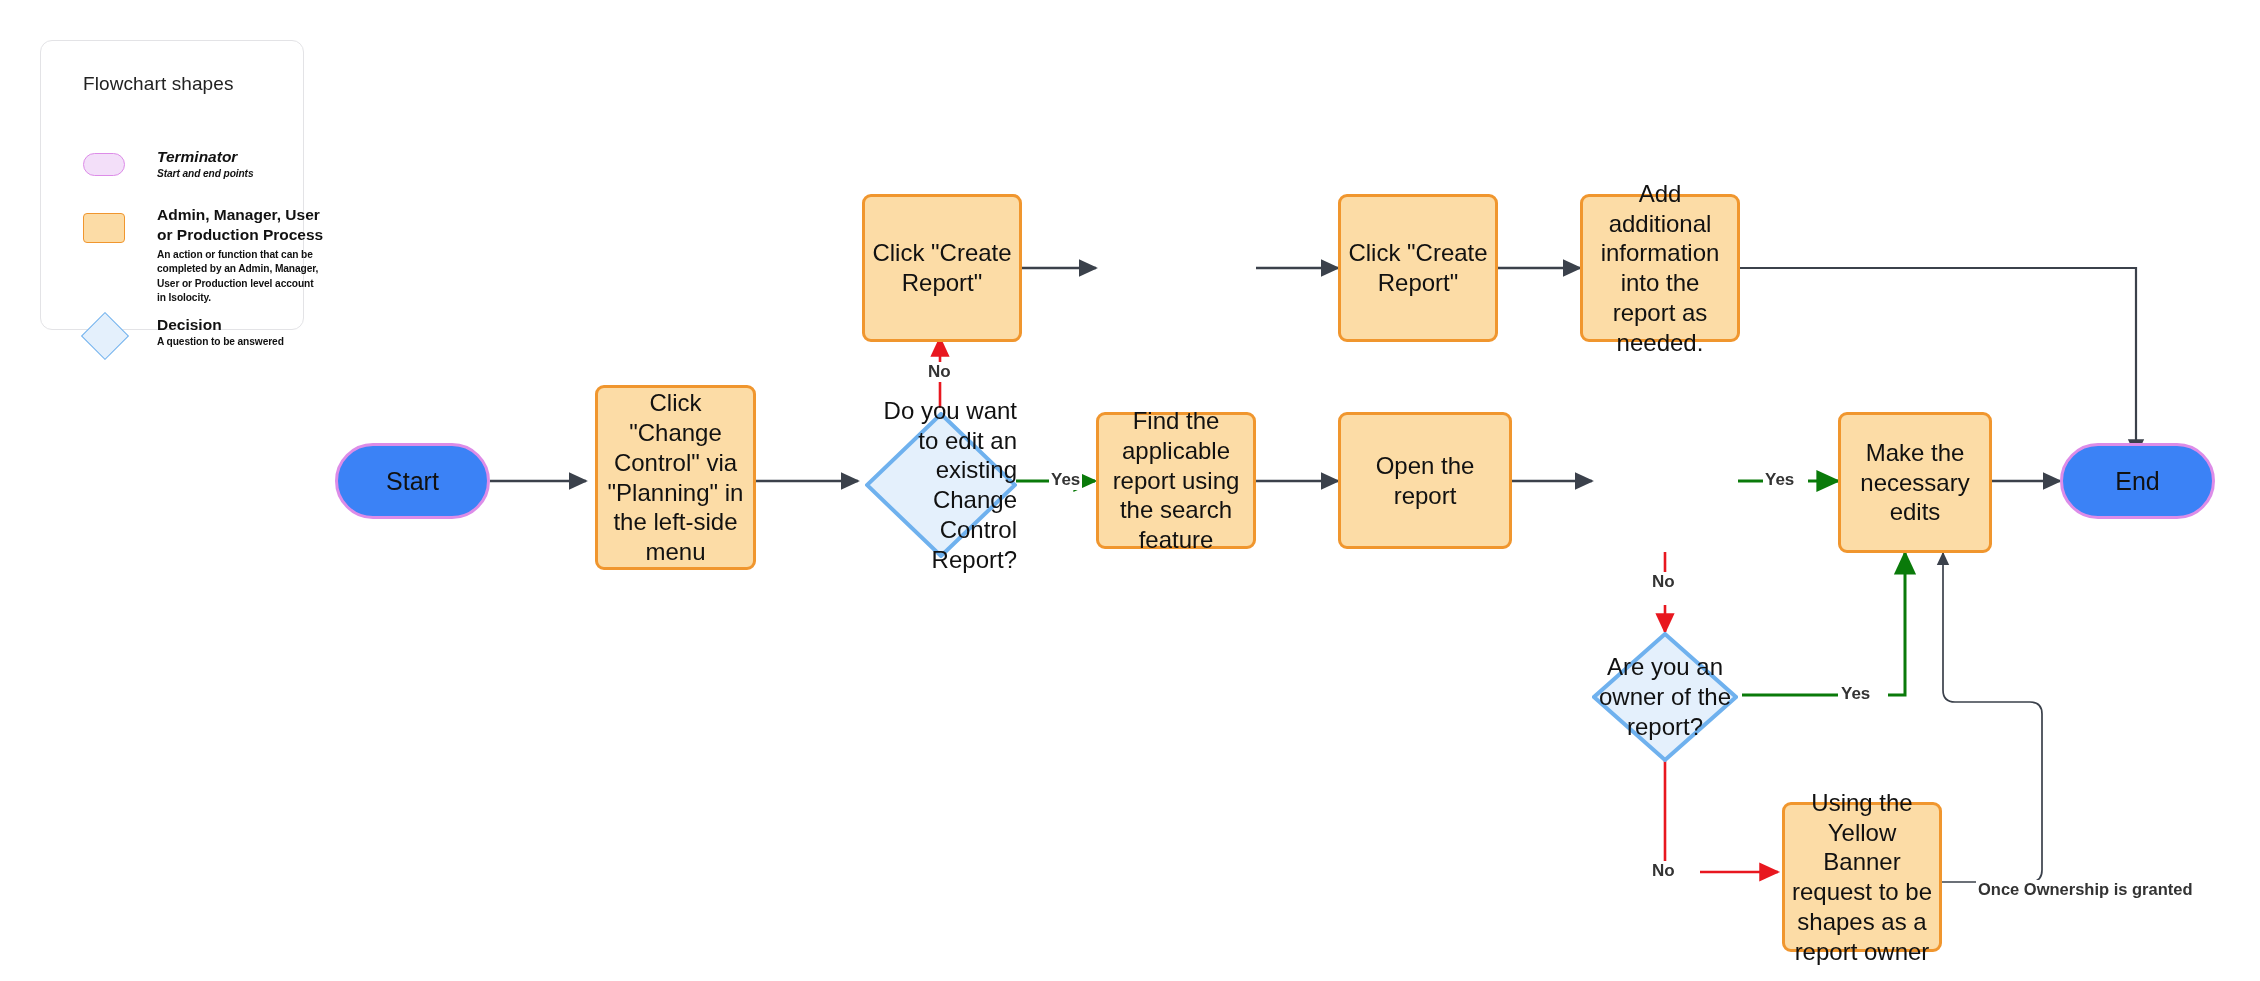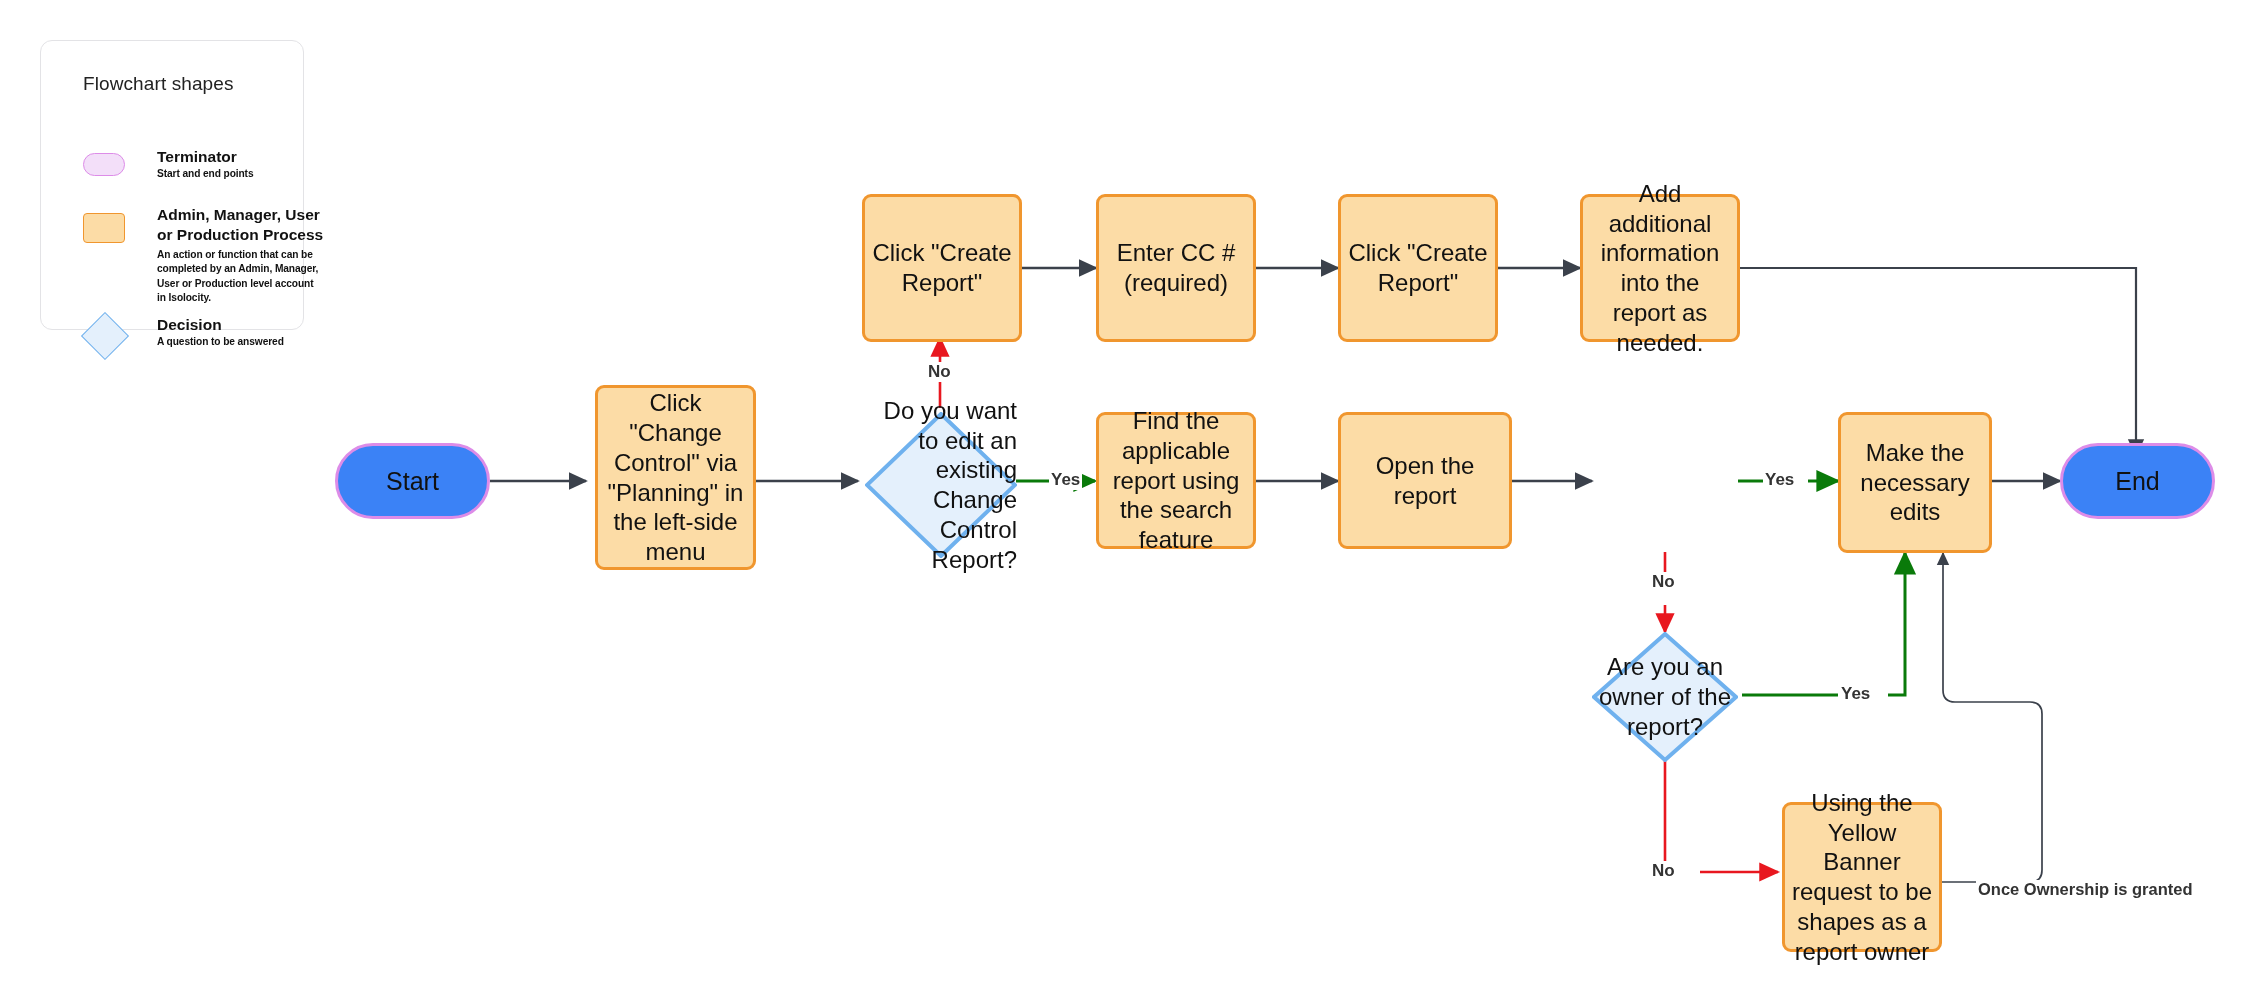--- a/index.html
+++ b/index.html
@@ -50,21 +50,21 @@
 </head>
 <body>
 
 <div id="canvas">
 
   <div class="legend">
     <div class="legend-title">Flowchart shapes</div>
 
     <div class="legend-row" style="top:108px;left:42px;">
       <div class="legend-swatch sw-term" style="top:4px;"></div>
-      <div class="legend-txt" style="top:-2px;">
+      <div class="legend-txt" style="top:-2px;font-style:italic;">
         <div class="legend-head">Terminator</div>
         <div class="legend-sub">Start and end points</div>
       </div>
     </div>
 
     <div class="legend-row" style="top:168px;left:42px;">
       <div class="legend-swatch sw-proc" style="top:4px;"></div>
       <div class="legend-txt" style="top:-4px;">
         <div class="legend-head">Admin, Manager, User or Production Process</div>
         <div class="legend-sub" style="margin-top:3px;">An action or function that can be completed by an Admin, Manager, User or Production level account in Isolocity.</div>
@@ -137,21 +137,20 @@
 
   <div class="node dec" style="left:865px;top:412px;width:152px;height:146px;text-align:right;">
     <svg class="dia" viewBox="0 0 152 146" preserveAspectRatio="none">
       <polygon points="76,2 150,73 76,144 2,73" fill="#E4F0FC" stroke="#6FB1EE" stroke-width="4"></polygon>
     </svg>
     <span class="dlabel">Do you want to edit an existing Change Control Report?</span>
   </div>
 
   <div class="node proc" style="left:862px;top:194px;width:160px;height:148px;">Click "Create Report"</div>
 
-  <div class="node proc" style="left:1096px;top:194px;width:160px;height:148px;">Enter CC # (required)</div>
 
   <div class="node proc" style="left:1338px;top:194px;width:160px;height:148px;">Click "Create Report"</div>
 
   <div class="node proc" style="left:1580px;top:194px;width:160px;height:148px;">Add additional information into the report as needed.</div>
 
   <div class="node proc" style="left:1096px;top:412px;width:160px;height:137px;">Find the applicable report using the search feature</div>
 
   <div class="node proc" style="left:1338px;top:412px;width:174px;height:137px;">Open the report</div>
 
 

